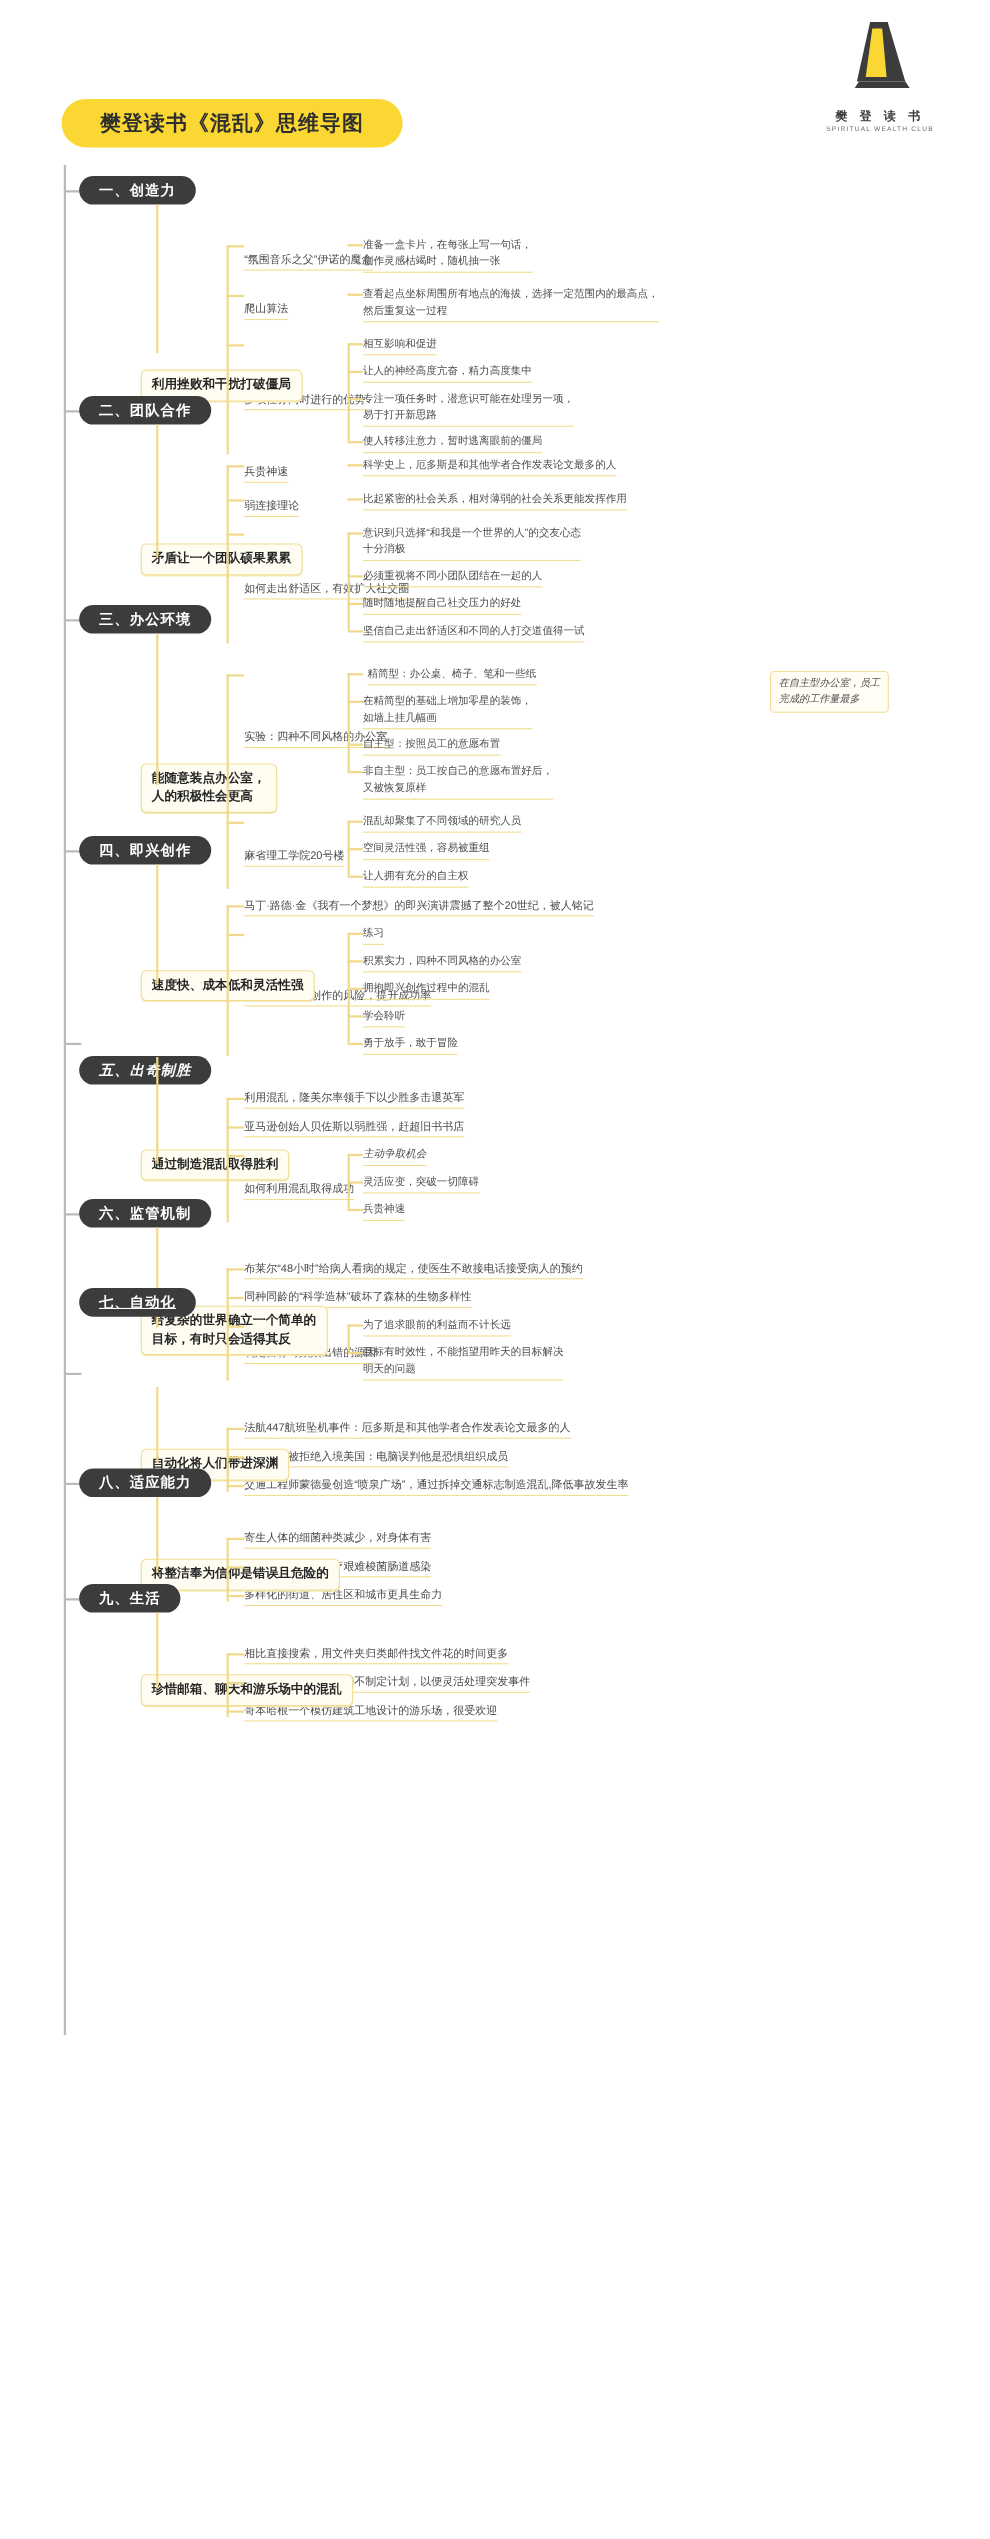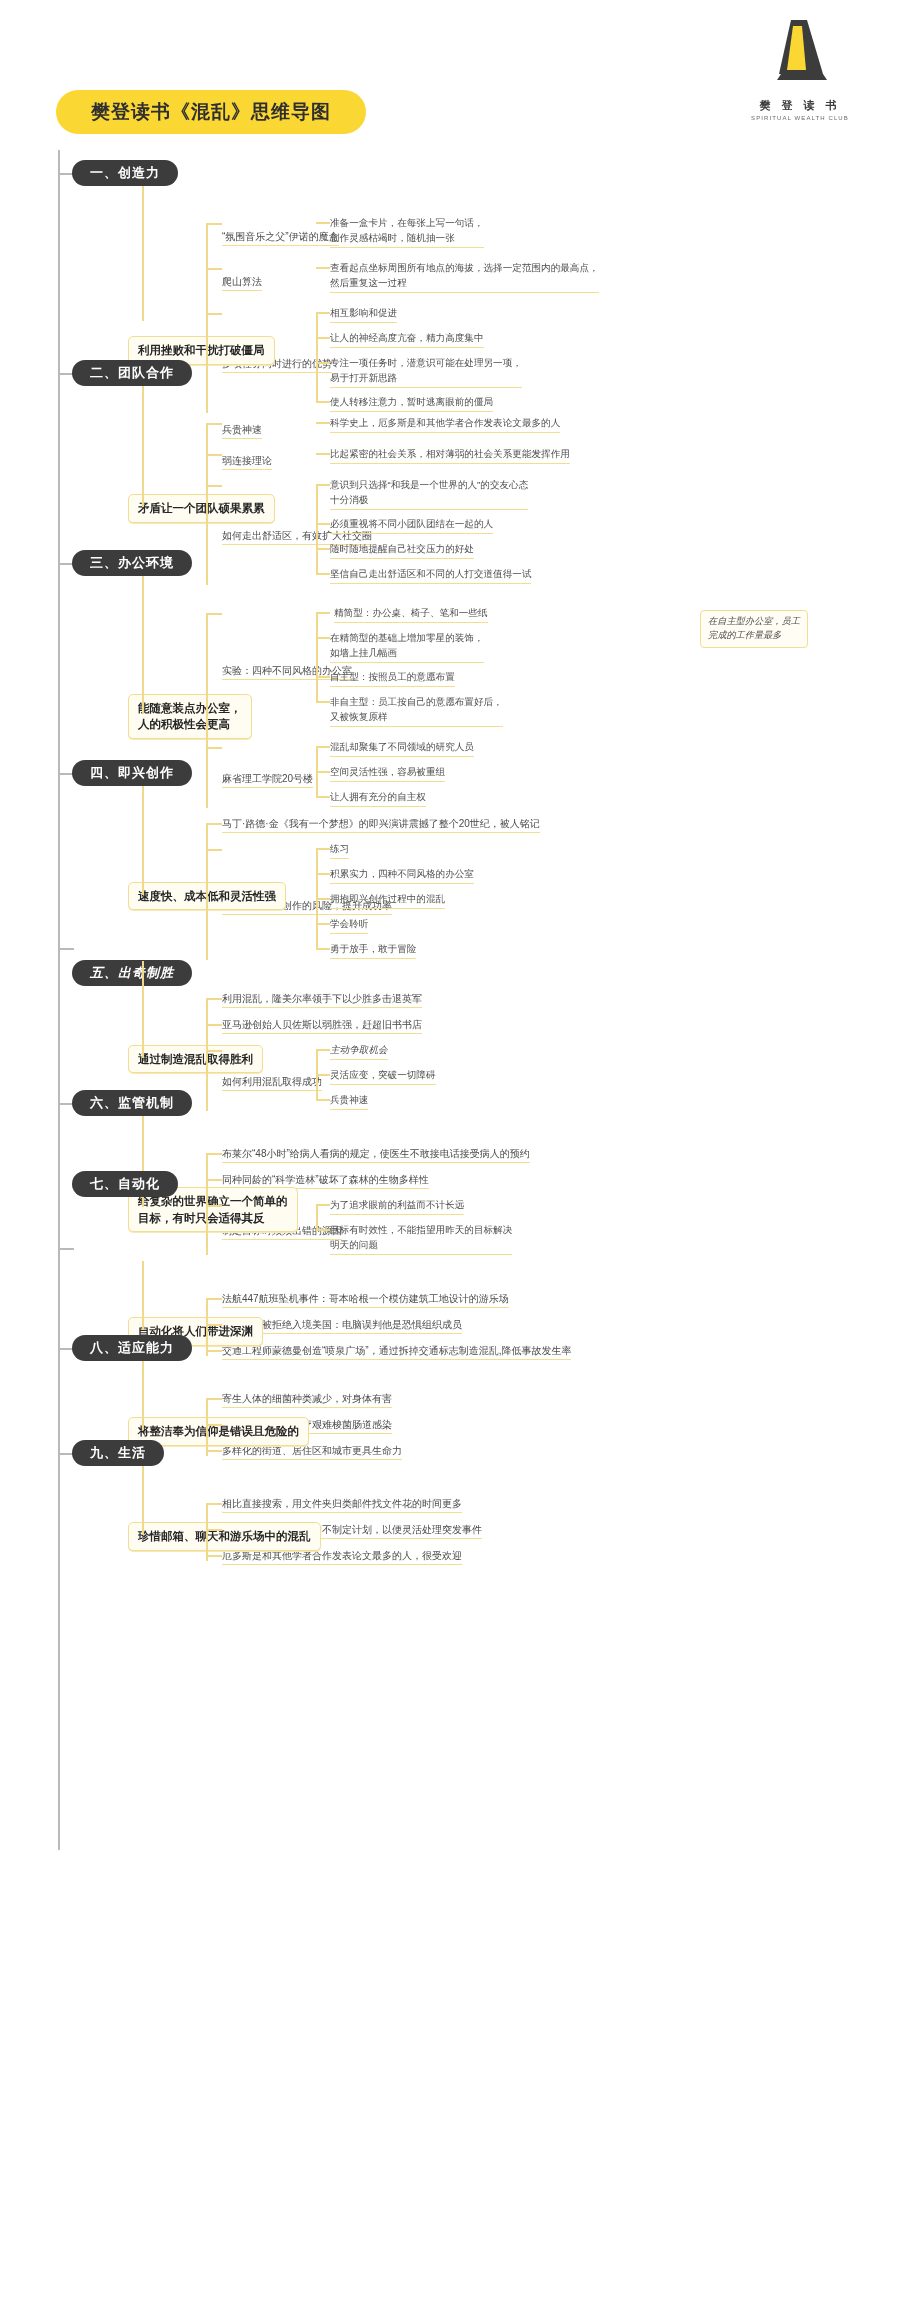--- a/index.html
+++ b/index.html
@@ -261,22 +261,22 @@
     <div class="h" style="left: 340px; top: 1230px;"></div>
     <div class="l1" style="left: 128px; top: 1187px;">给复杂的世界确立一个简单的
 目标，有时只会适得其反</div>
     <div class="v" style="left: 142px; top: 1116px; height: 91px;"></div>
     <div class="v" style="left: 206px; top: 1153px; height: 102px;"></div>
     <div class="h" style="left: 206px; top: 1153px; width: 16px;"></div>
     <div class="h" style="left: 206px; top: 1179px; width: 16px;"></div>
     <div class="h" style="left: 206px; top: 1205px; width: 16px;"></div>
     <div class="h" style="left: 226px; top: 1207px;"></div>
     <div class="chip-stub" style="top: 1248px;"></div>
-    <div class="chip" style="top: 1171px;">七、自动化</div>
-    <div class="l2" style="left: 222px; top: 1291px;">法航447航班坠机事件：哥本哈根一个模仿建筑工地设计的游乐场</div>
+    <div class="chip" style="top: 1171px; text-decoration: underline;">七、自动化</div>
+    <div class="l2" style="left: 222px; top: 1291px;">法航447航班坠机事件：厄多斯是和其他学者合作发表论文最多的人</div>
     <div class="l2" style="left: 222px; top: 1317px;">易卜拉辛被拒绝入境美国：电脑误判他是恐惧组织成员</div>
     <div class="l2" style="left: 222px; top: 1343px;">交通工程师蒙德曼创造“喷泉广场”，通过拆掉交通标志制造混乱,降低事故发生率</div>
     <div class="l1" style="left: 128px; top: 1317px;">自动化将人们带进深渊</div>
     <div class="v" style="left: 142px; top: 1261px; height: 69px;"></div>
     <div class="v" style="left: 206px; top: 1298px; height: 58px;"></div>
     <div class="h" style="left: 206px; top: 1298px; width: 16px;"></div>
     <div class="h" style="left: 206px; top: 1324px; width: 16px;"></div>
     <div class="h" style="left: 206px; top: 1350px; width: 16px;"></div>
     <div class="h" style="left: 226px; top: 1330px;"></div>
     <div class="chip-stub" style="top: 1348px;"></div>
@@ -288,21 +288,21 @@
     <div class="v" style="left: 142px; top: 1361px; height: 69px;"></div>
     <div class="v" style="left: 206px; top: 1398px; height: 58px;"></div>
     <div class="h" style="left: 206px; top: 1398px; width: 16px;"></div>
     <div class="h" style="left: 206px; top: 1424px; width: 16px;"></div>
     <div class="h" style="left: 206px; top: 1450px; width: 16px;"></div>
     <div class="h" style="left: 226px; top: 1430px;"></div>
     <div class="chip-stub" style="top: 1453px;"></div>
     <div class="chip" style="top: 1440px;">九、生活</div>
     <div class="l2" style="left: 222px; top: 1496px;">相比直接搜索，用文件夹归类邮件找文件花的时间更多</div>
     <div class="l2" style="left: 222px; top: 1522px;">施瓦辛格不接受预约和不制定计划，以便灵活处理突发事件</div>
-    <div class="l2" style="left: 222px; top: 1548px;">厄多斯是和其他学者合作发表论文最多的人，很受欢迎</div>
+    <div class="l2" style="left: 222px; top: 1548px;">哥本哈根一个模仿建筑工地设计的游乐场，很受欢迎</div>
     <div class="l1" style="left: 128px; top: 1522px;">珍惜邮箱、聊天和游乐场中的混乱</div>
     <div class="v" style="left: 142px; top: 1466px; height: 69px;"></div>
     <div class="v" style="left: 206px; top: 1503px; height: 58px;"></div>
     <div class="h" style="left: 206px; top: 1503px; width: 16px;"></div>
     <div class="h" style="left: 206px; top: 1529px; width: 16px;"></div>
     <div class="h" style="left: 206px; top: 1555px; width: 16px;"></div>
     <div class="h" style="left: 226px; top: 1535px;"></div>
   </div>
 
 </body></html>

